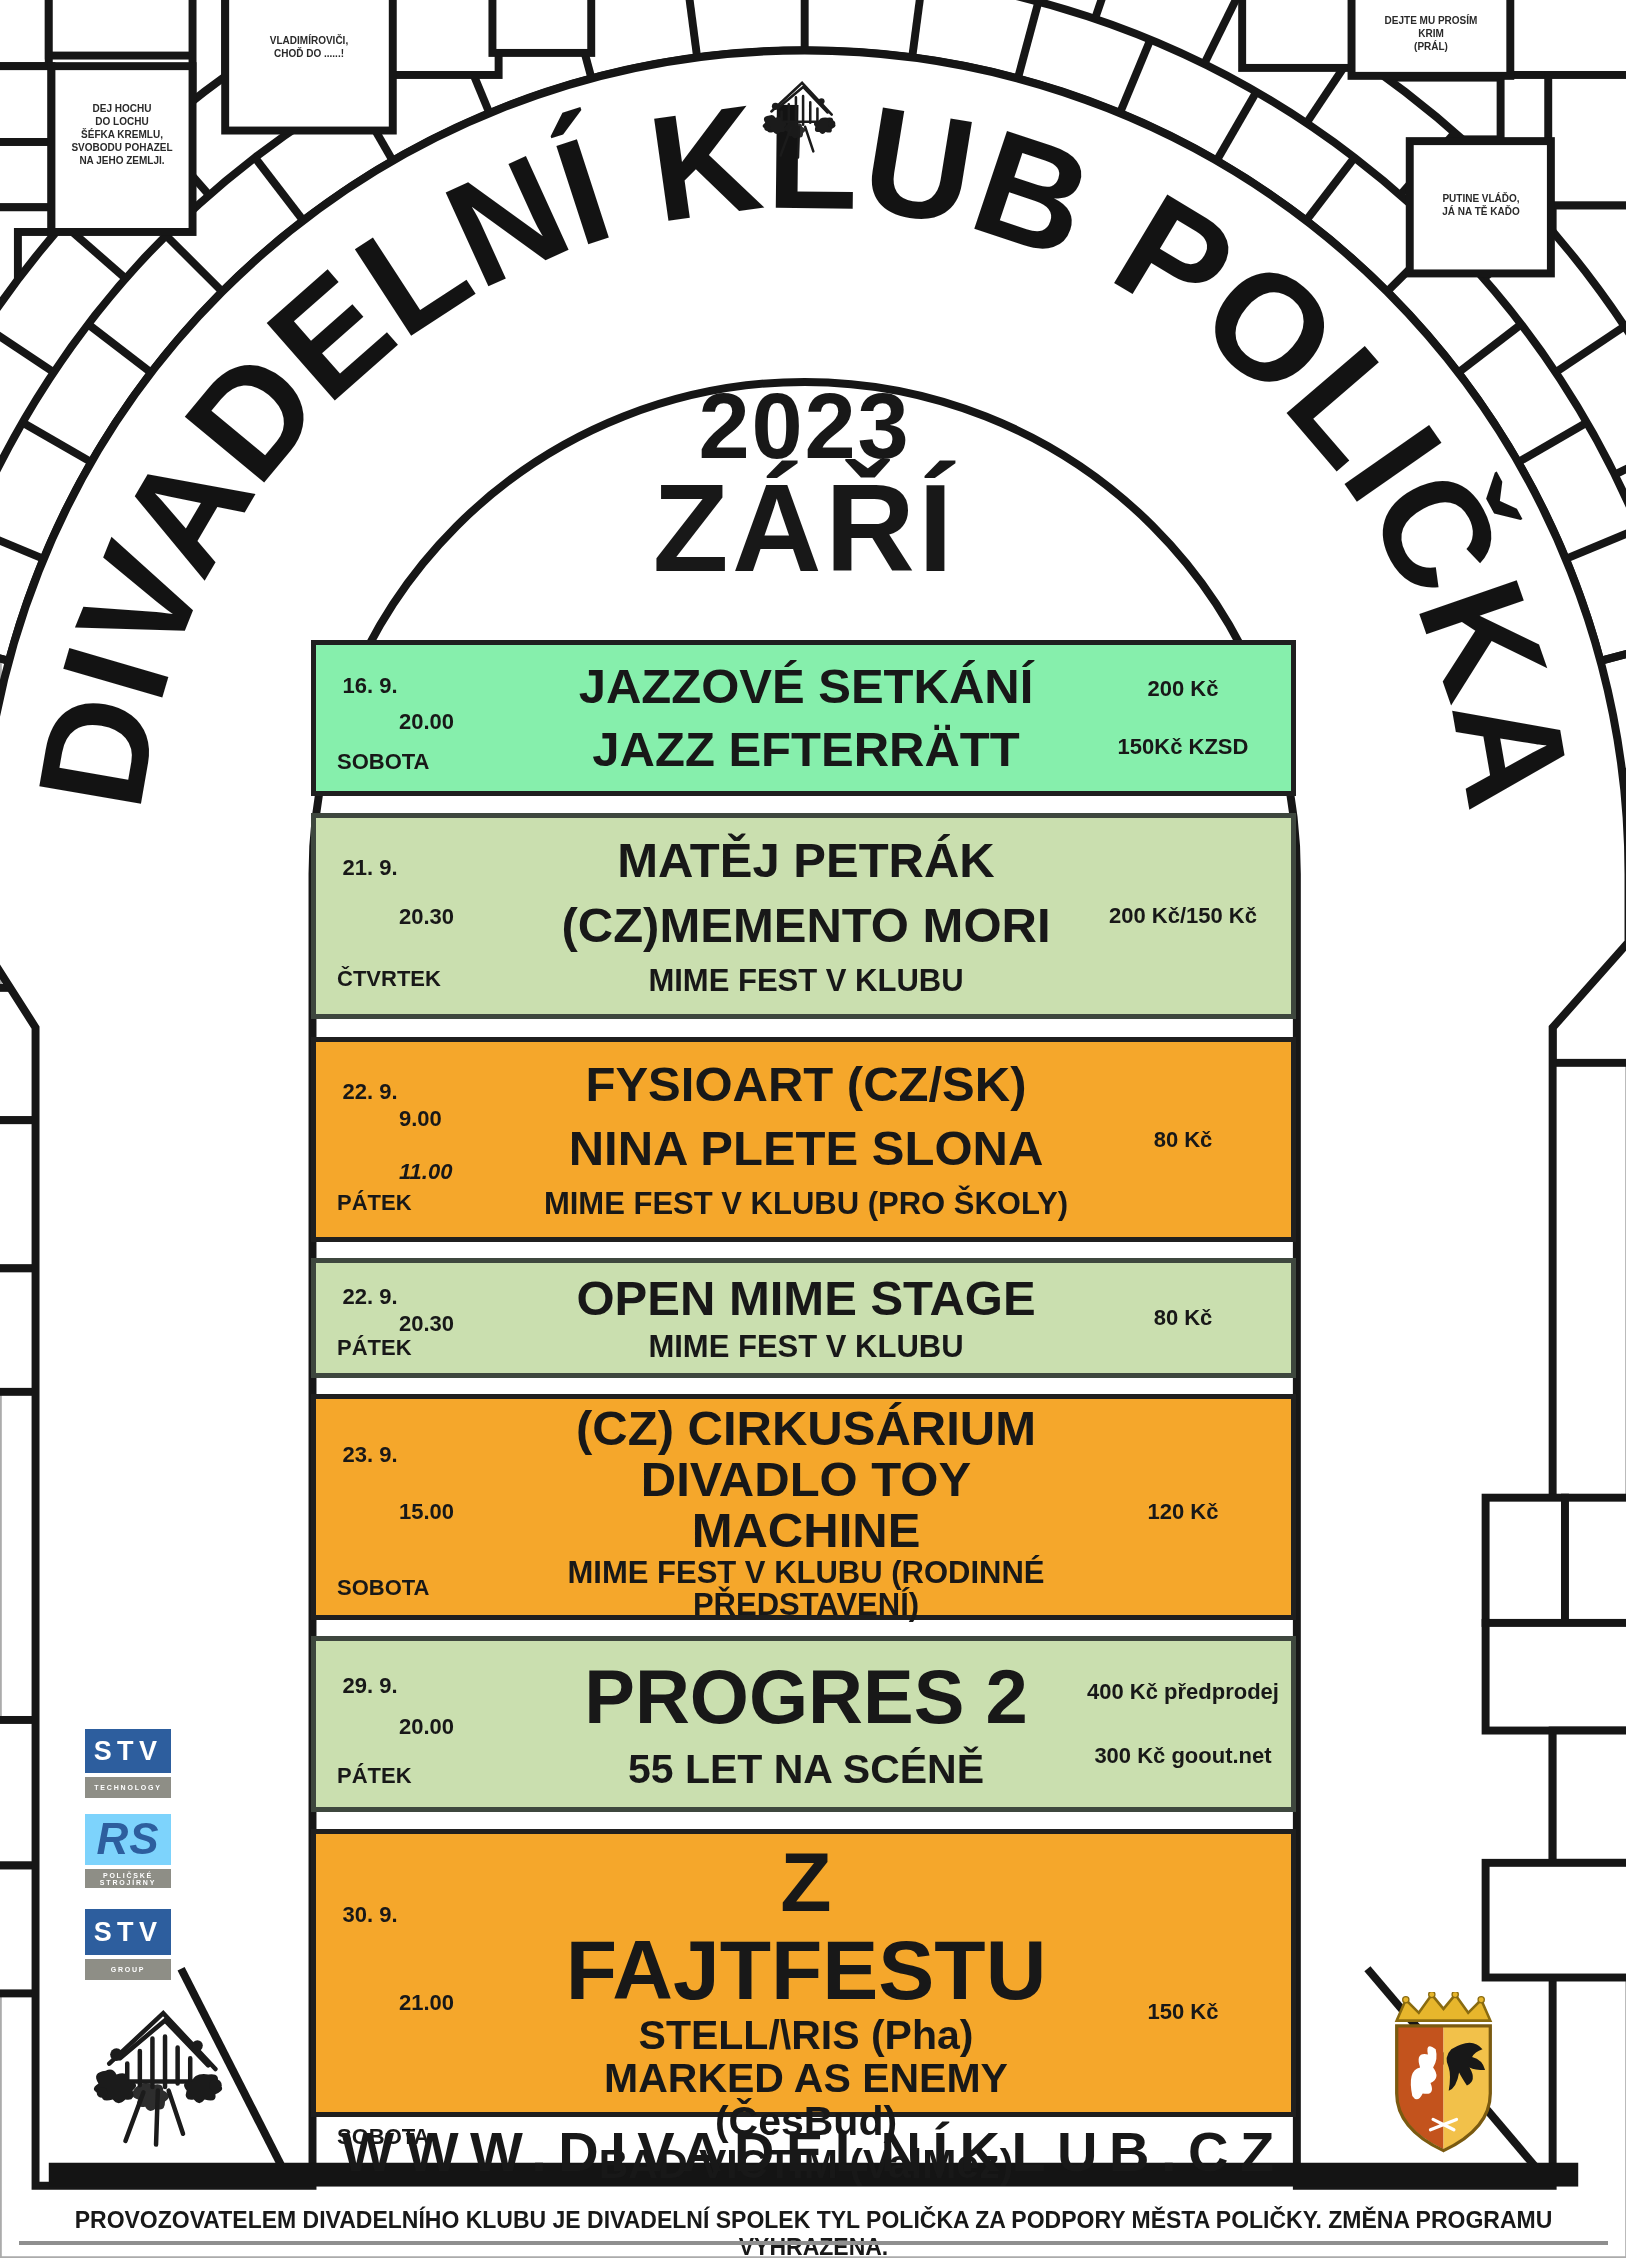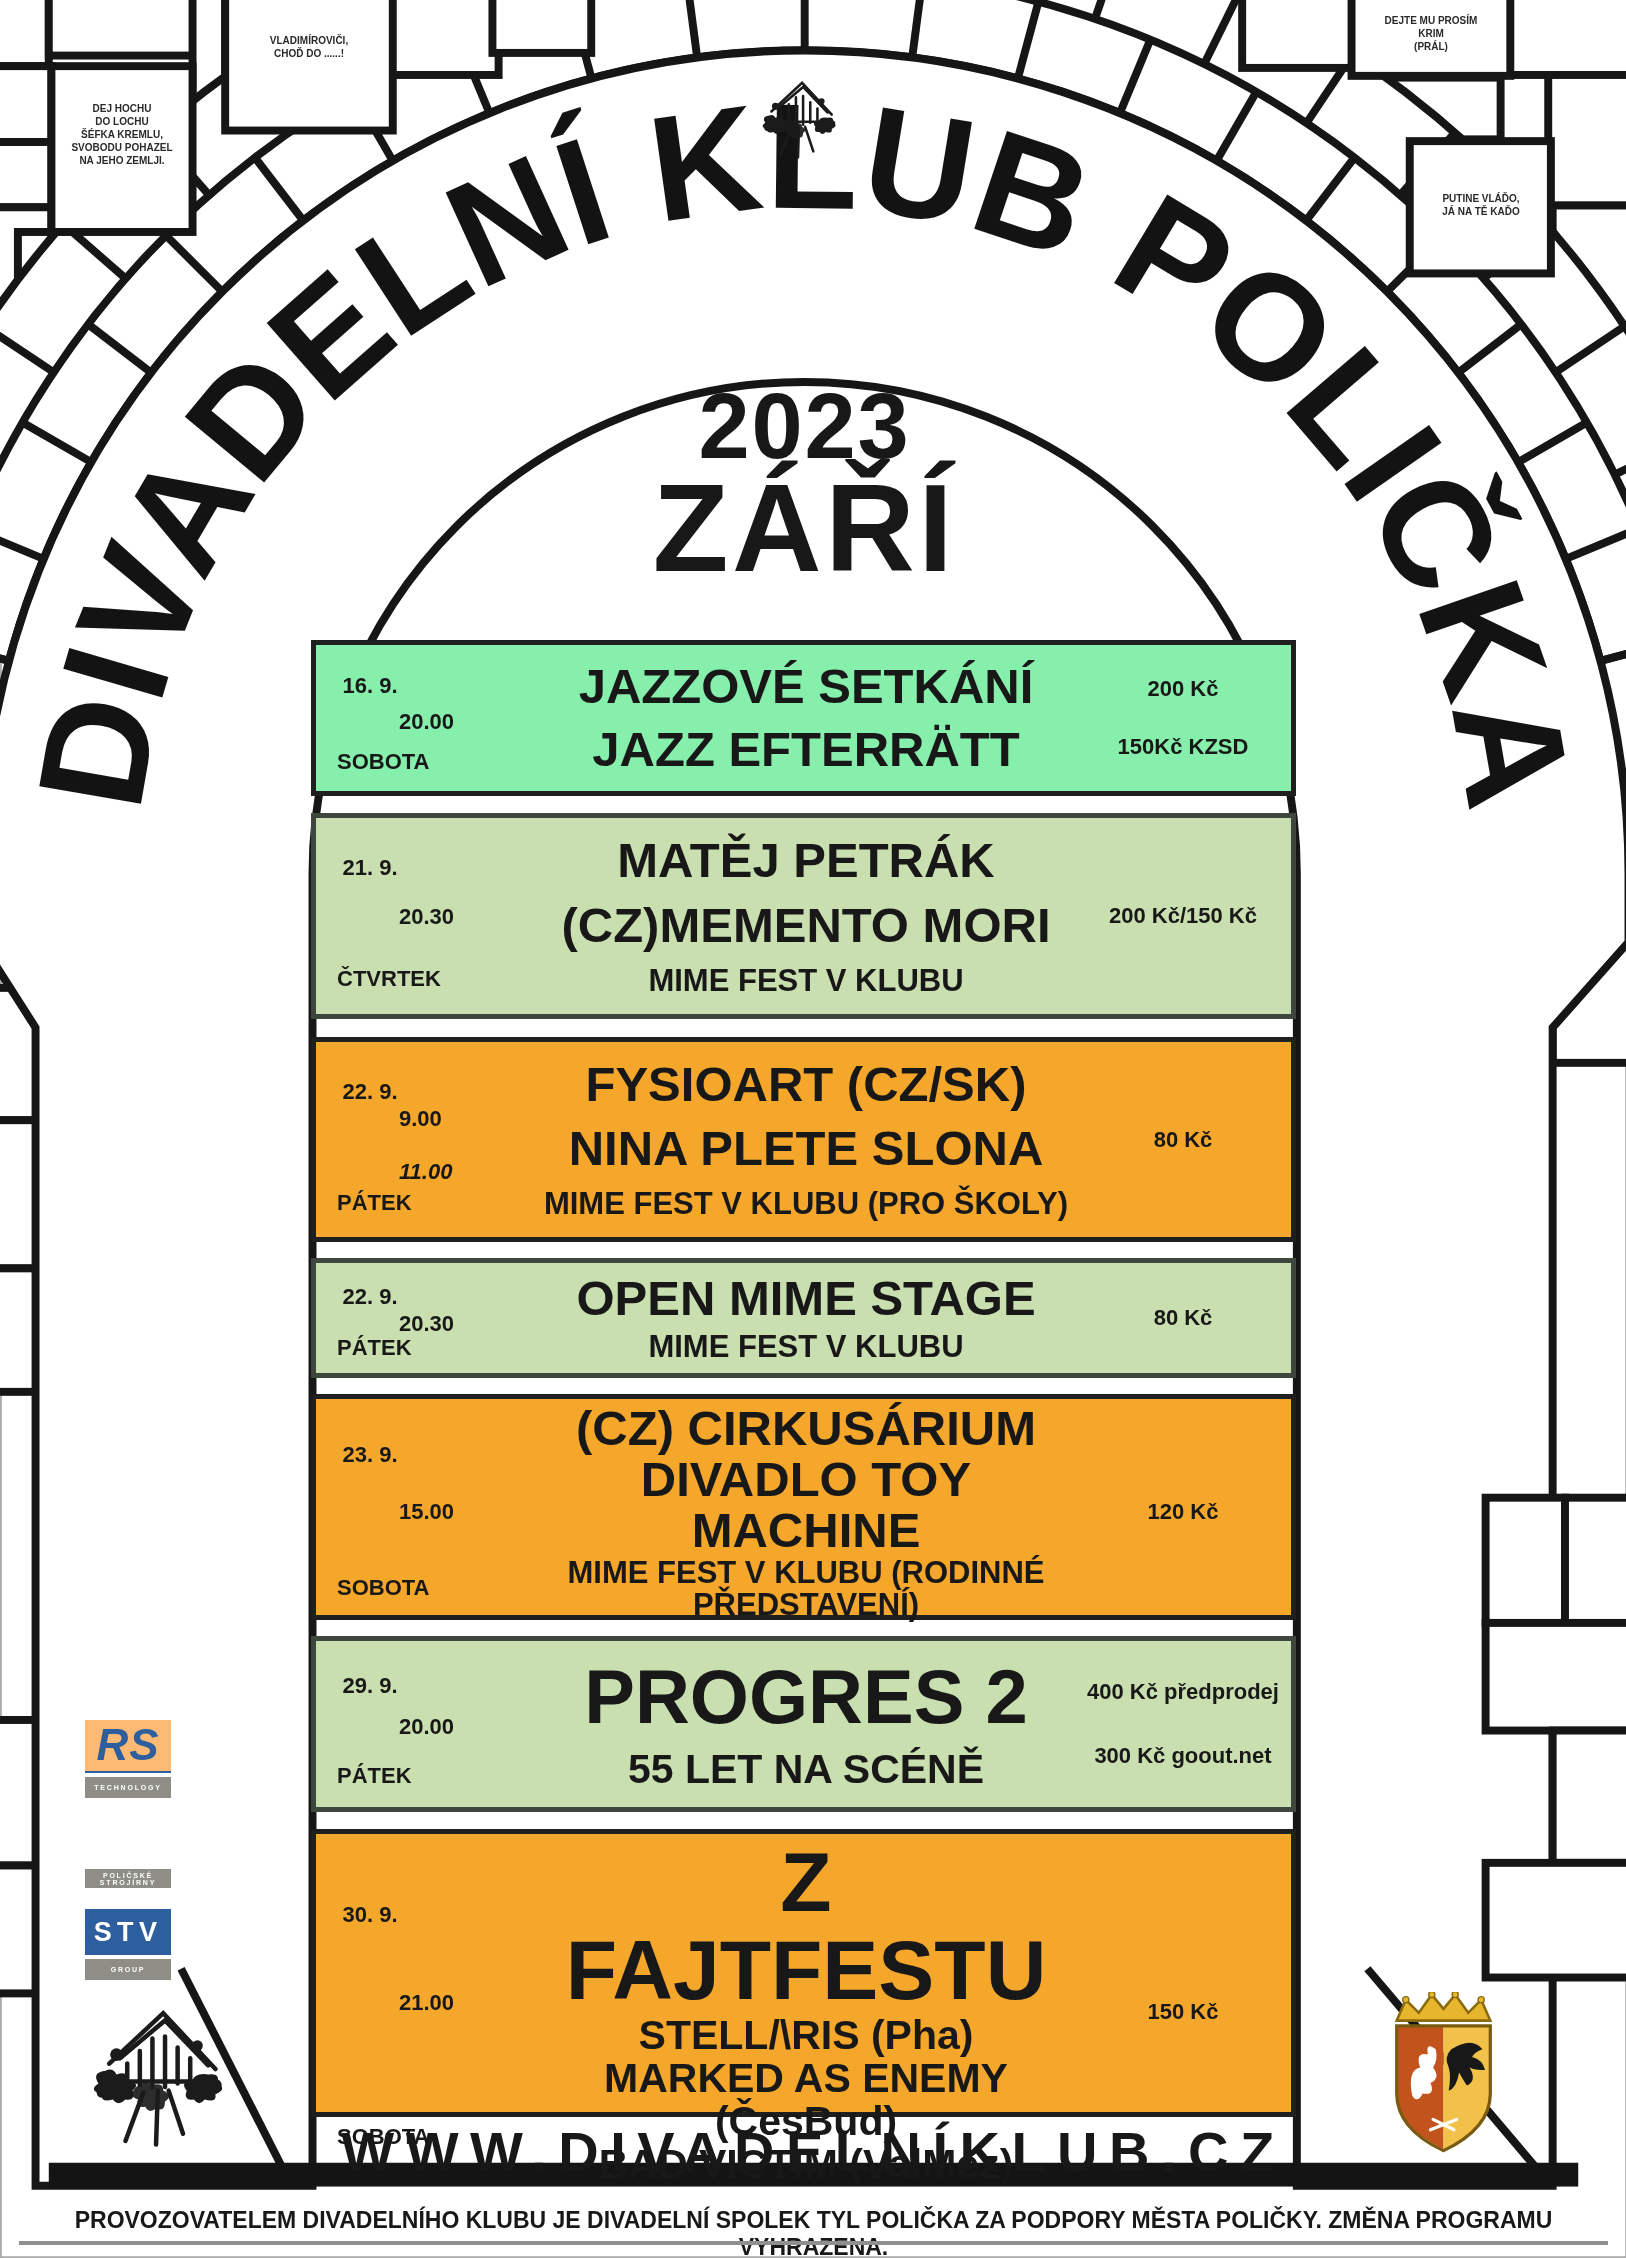--- a/index.html
+++ b/index.html
@@ -45,21 +45,21 @@
          text-align:center;font-size:22px;font-weight:bold;padding:0 7px;}
 
   
   .logo-blue{position:absolute;left:85px;width:86px;background:#2d5e9e;color:#fff;
              text-align:center;font-weight:bold;z-index:3;}
   .logo-bar{position:absolute;left:85px;width:86px;background:#8e8e86;color:#fff;
             text-align:center;font-weight:bold;font-size:7px;letter-spacing:1.8px;z-index:3;
             display:flex;align-items:center;justify-content:center;}
   #logo-stv1{top:1729px;height:44px;font-size:27px;line-height:44px;letter-spacing:5.3px;}
   #bar-technology{top:1777px;height:21px;}
-  #logo-rs{top:1720px;height:51px;background:#fdba74;color:#2d5e9e;font-size:44px;line-height:49px;
+  #logo-rs{top:1814px;height:51px;background:#7dd3fc;color:#2d5e9e;font-size:44px;line-height:49px;
            font-style:italic;letter-spacing:0.9px;box-shadow:none;}
   #bar-rs{top:1869px;height:19.4px;}
   #logo-stv2{top:1909px;height:46px;font-size:27px;line-height:46px;letter-spacing:5.3px;}
   #bar-group{top:1959px;height:21px;}
 
   
   .www{left:132px;right:132px;top:2119px;text-align:center;font-size:56px;font-weight:bold;
        letter-spacing:11.5px;z-index:4;white-space:nowrap;}
   .footer{left:0;right:0;top:2207px;text-align:center;font-size:23px;font-weight:bold;z-index:4;}
   .bottom-rule{left:19.4px;right:19.4px;top:2241px;height:4.4px;background:#8f8f8f;z-index:4;}

